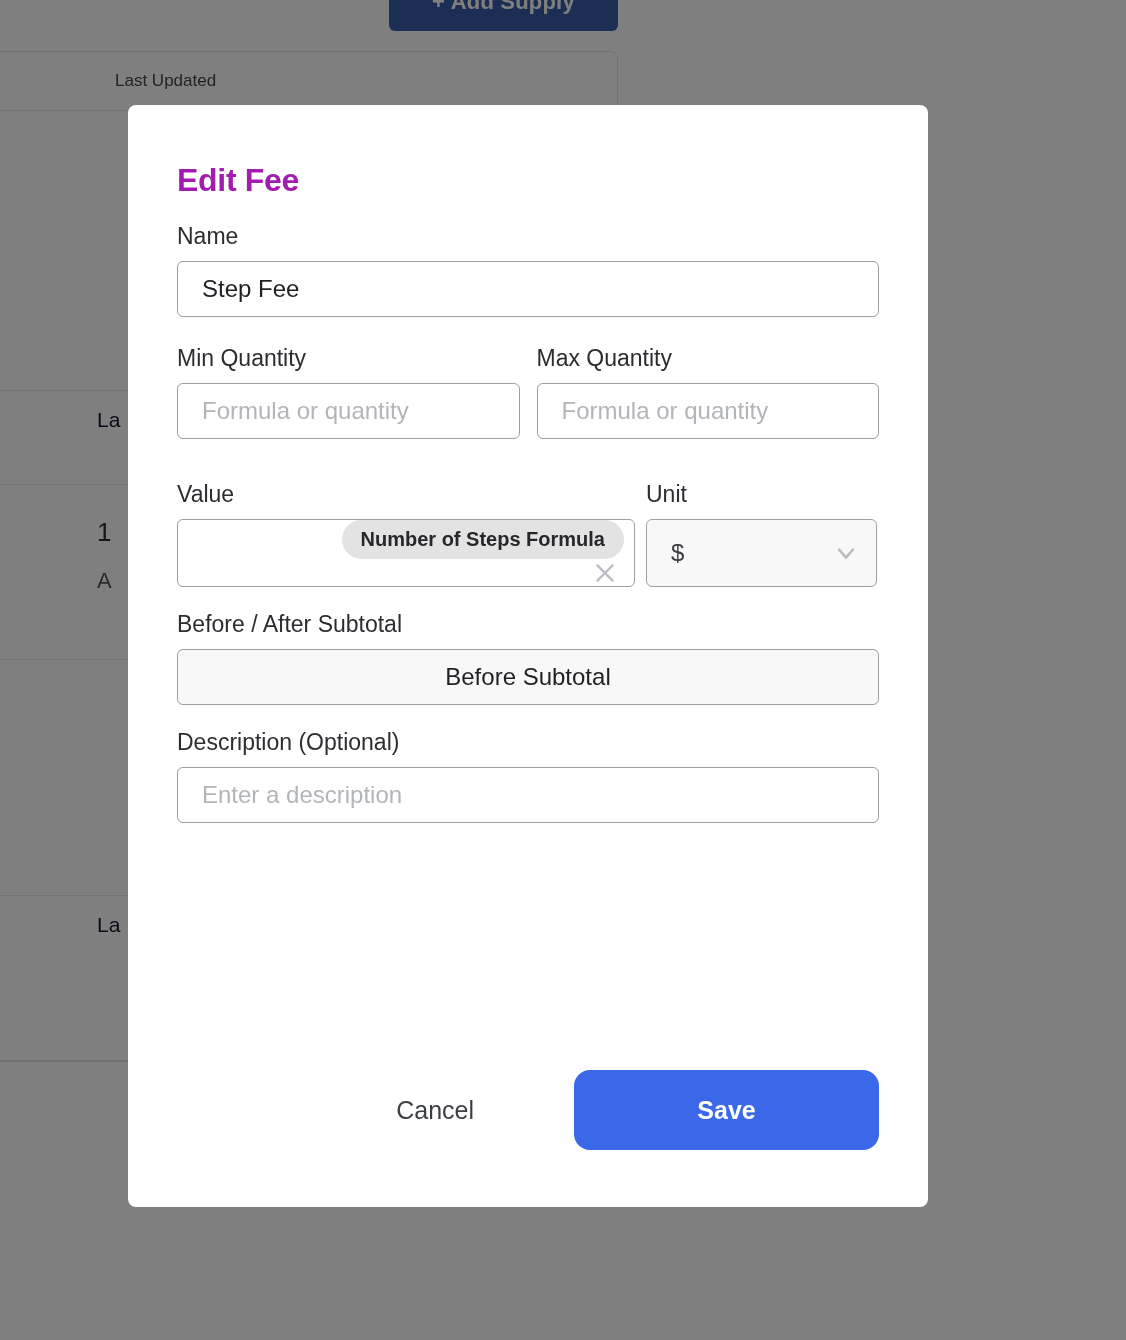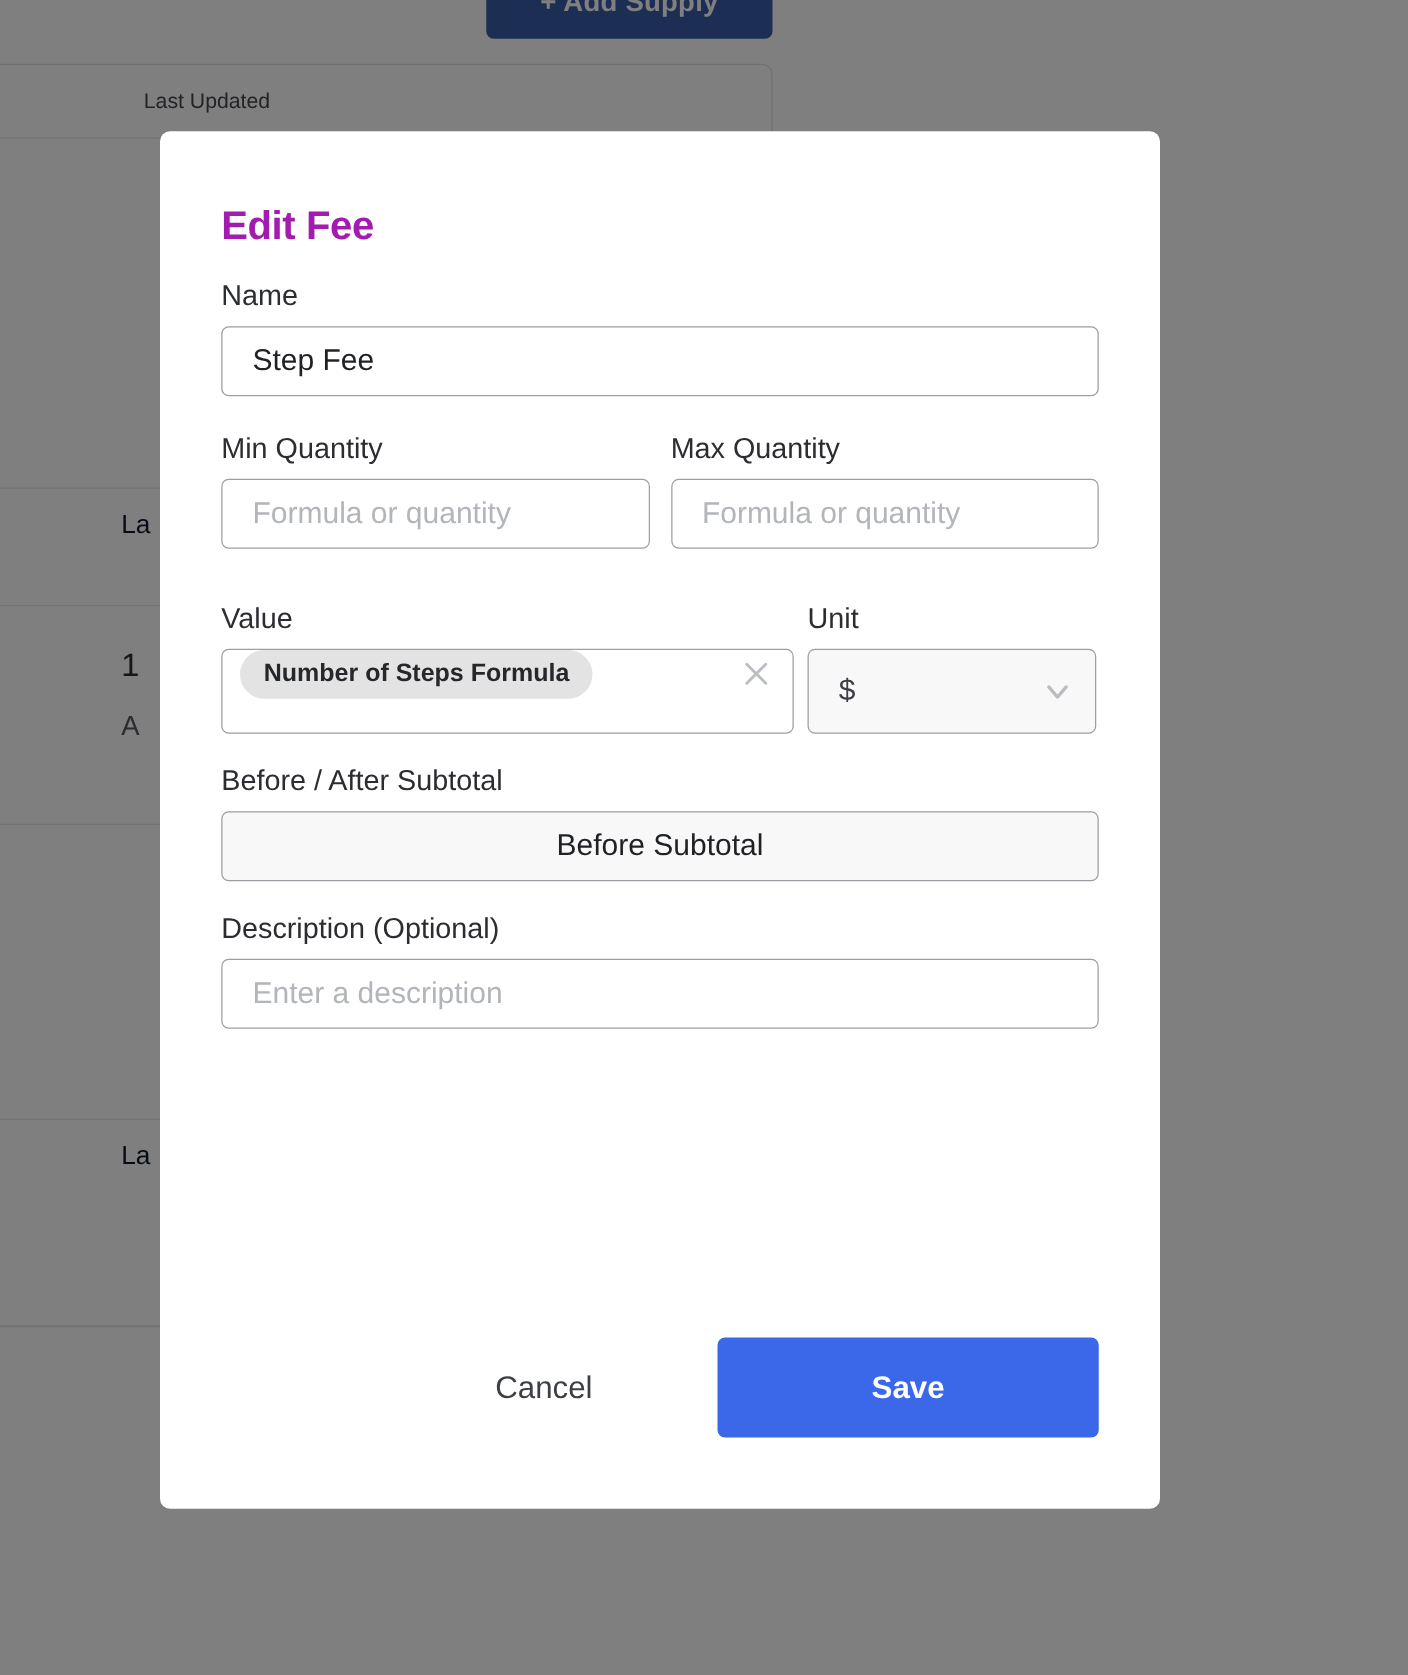--- a/index.html
+++ b/index.html
@@ -162,22 +162,23 @@
   .col-unit  { width: 231px; flex: 0 0 231px; }
 
   
   .token-field {
     width: 100%;
     height: 68px;
     border: 1.6px solid #9b9ea3;
     border-radius: 6px;
     background: #ffffff;
     display: flex;
-    align-items: flex-start;
+    align-items: flex-end;
     padding: 0 10px 0 14px;
+    flex-direction: column;
   }
   .token-chip {
     background: #e3e3e3;
     border-radius: 999px;
     padding: 8px 19px;
     font-size: 20px;
     font-weight: 700;
     color: #25272b;
     white-space: nowrap;
   }
@@ -234,21 +235,21 @@
     color: #3c3f44;
     cursor: pointer;
     padding: 16px 34px;
     margin-right: 66px;
   }
   .btn-save {
     width: 305px;
     height: 80px;
     background: #3a68e8;
     border: none;
-    border-radius: 6px;
+    border-radius: 16px;
     color: #ffffff;
     font-family: "Liberation Sans", sans-serif;
     font-size: 25px;
     font-weight: 700;
     cursor: pointer;
   }
 </style>
 </head>
 <body>
 

